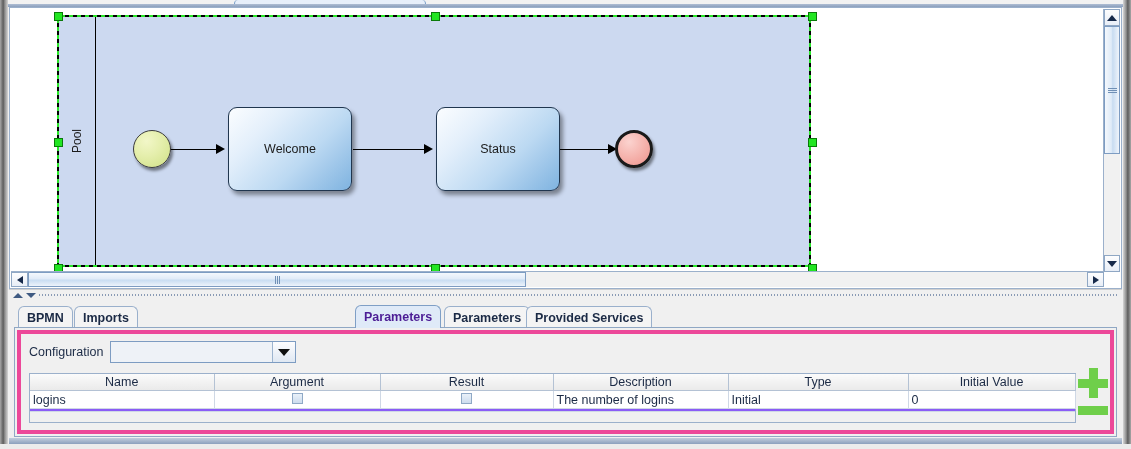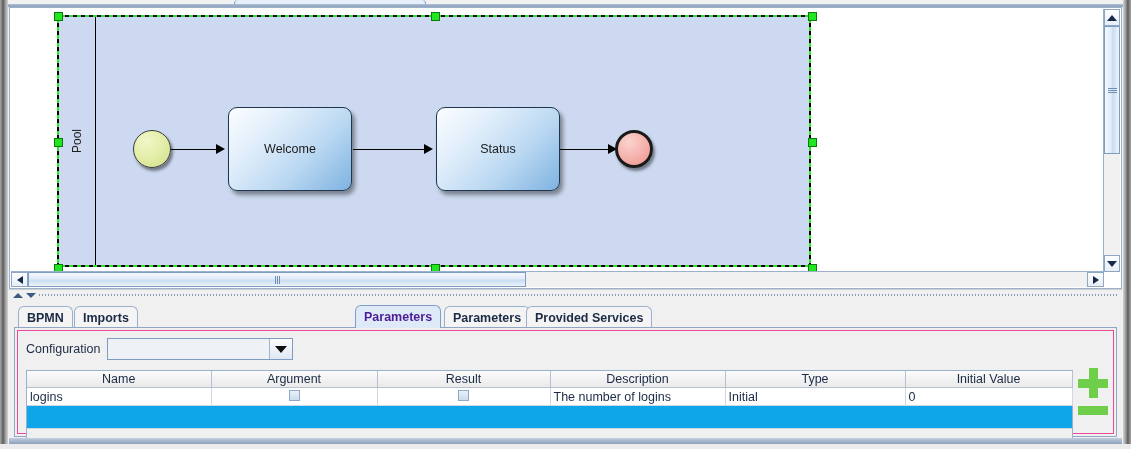--- a/index.html
+++ b/index.html
@@ -128,35 +128,35 @@
     font-size:12.5px;font-weight:bold;color:#1b2a45;
     background:#f4f4f4;
     border:1px solid #9ab0cc;border-bottom:none;
     border-radius:6px 6px 0 0;
     white-space:nowrap;}
   .tab.sel{background:#dfeaf8;color:#4c1d95;border-color:#7f9fc6;height:23px;z-index:5;}
 
   .tabcontent{position:absolute;left:14px;top:327px;width:1103px;height:110px;
     background:#f0f0f0;border:1px solid #8fa7c4;box-sizing:border-box;}
   .tabcontent .inner{position:absolute;left:2px;top:2px;right:2px;bottom:2px;
-    border:1px solid #ec4899;box-sizing:border-box;padding-left:26px;}
+    border:4px solid #ec4899;box-sizing:border-box;padding-left:26px;}
 
   
   .cfg-row{position:absolute;left:8px;top:7px;display:flex;align-items:center;gap:7px;}
   .cfg-label{font-size:12.5px;color:#1b2a45;}
   .combo{width:186px;height:22px;box-sizing:border-box;display:flex;
     border:1px solid #7d9cc2;background:#eef2f7;}
   .combo .field{flex:1;background:#eef2f7;}
   .combo .arrowbtn{width:22px;background:linear-gradient(to bottom,#fdfdfe,#dfe8f3);
     border-left:1px solid #9db4cf;display:flex;align-items:center;justify-content:center;}
   .cb-tri{width:0;height:0;border-left:6px solid transparent;border-right:6px solid transparent;border-top:7px solid #101010;}
 
   
-  .tbl-wrap{position:absolute;left:8px;top:39px;width:1047px;height:70px;
-    border:1px solid #9bb0cb;box-sizing:border-box;background:#0ea5e9;}
+  .tbl-wrap{position:absolute;left:8px;top:39px;width:1047px;height:50px;
+    border:1px solid #9bb0cb;box-sizing:border-box;background:#8b5cf6;}
   table.ptable{border-collapse:collapse;width:100%;table-layout:fixed;}
   table.ptable th{
     background:linear-gradient(to bottom,#fbfbfb,#eaeaea);
     border-right:1px solid #b4c2d4;border-bottom:1px solid #b4c2d4;
     font-weight:normal;font-size:12.5px;color:#1b2a45;height:16px;padding:0;text-align:center;}
   table.ptable td{
     border-right:1px solid #cfd8e5;border-bottom:1px solid #cfd8e5;
     background:#fff;height:17px;padding:0 0 0 3px;font-size:12.5px;color:#1b2a45;
     white-space:nowrap;overflow:hidden;}
   table.ptable td.ctr{text-align:center;padding:0;}

